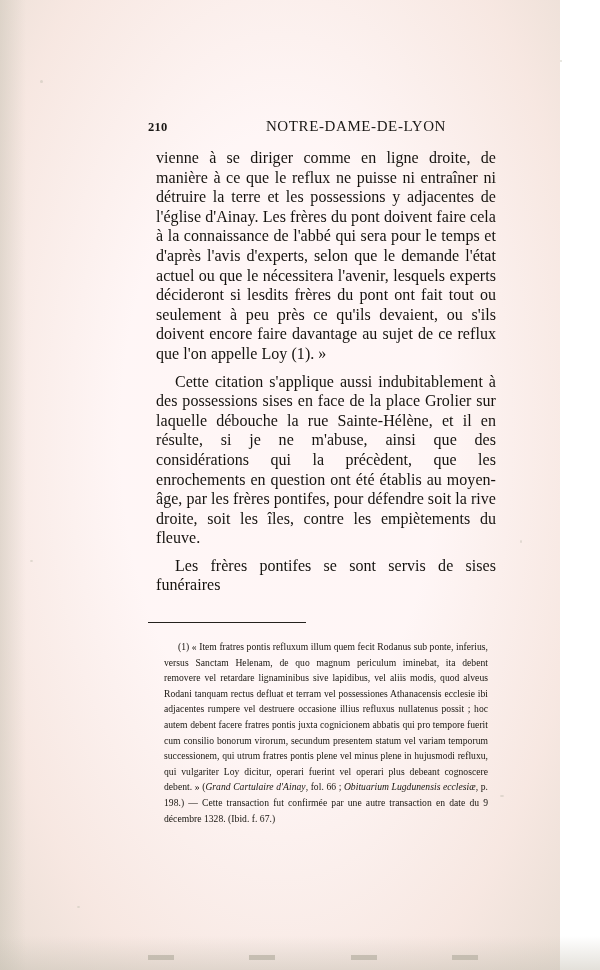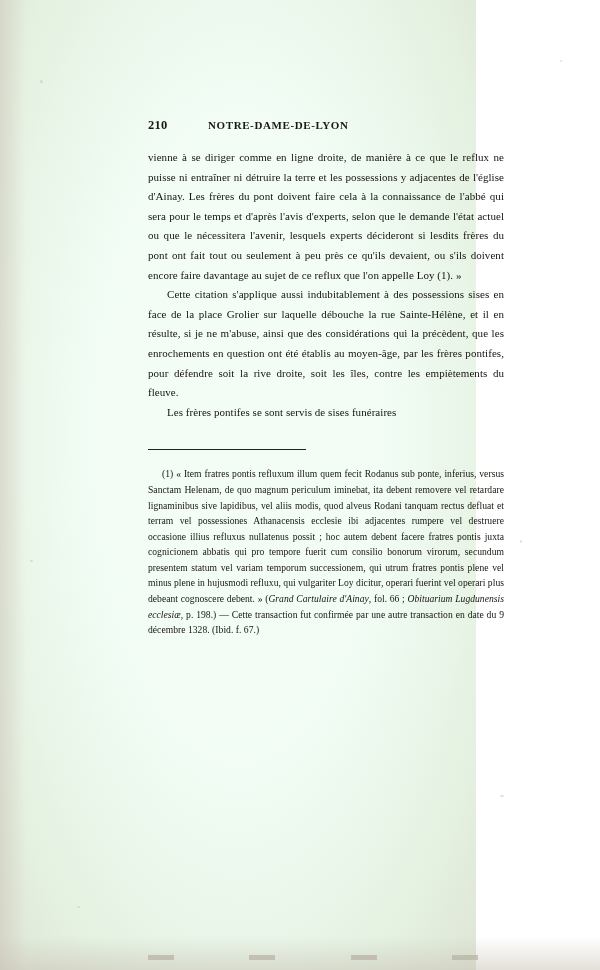--- a/index.html
+++ b/index.html
@@ -12,23 +12,23 @@
     background: #ffffff;
     font-family: "Liberation Serif", serif;
     color: #1c1a17;
     position: relative;
     overflow: hidden;
   }
   .page {
     position: absolute;
     left: 0;
     top: 0;
-    width: 476px;
+    width: 560px;
     height: 970px;
-    background: #86efac;
+    background: #fca5a5;
   }
   
   .paper-tone {
     position: absolute;
     inset: 0;
     background:
       radial-gradient(ellipse at 50% 45%, rgba(255,255,255,0.9) 40%, rgba(246,243,236,0.85) 78%, rgba(232,228,218,0.9) 100%);
     pointer-events: none;
   }
   .content {
@@ -44,50 +44,50 @@
     height: 14px;
   }
   .folio {
     font-size: 12.5px;
     letter-spacing: 0.2px;
     font-weight: 700;
     color: #1a1815;
     width: 46px;
   }
   .running-head {
-    font-size: 11px;
+    font-size: 15px;
     letter-spacing: 0.6px;
-    font-weight: 700;
+    font-weight: 400;
     text-transform: uppercase;
     color: #1a1815;
     flex: 1;
-    text-align: left;
+    text-align: center;
     padding-left: 14px;
   }
   p.body {
-    margin: 0;
-    font-size: 11px;
+    margin: 8px;
+    font-size: 16px;
     line-height: 19.6px;
     text-align: justify;
     text-justify: inter-word;
     text-indent: 19px;
     color: #15130f;
     letter-spacing: 0.05px;
   }
   p.body.first {
     text-indent: 0;
   }
   .rule {
     width: 158px;
     height: 1px;
     background: #24211d;
     margin: 27px 0 16px 0;
   }
   .footnote {
-    margin: 0;
+    margin: 16px;
     font-size: 9.6px;
     line-height: 15.6px;
     text-align: justify;
     text-indent: 14px;
     color: #17150f;
     letter-spacing: 0.03px;
   }
   .footnote i {
     font-style: italic;
   }

